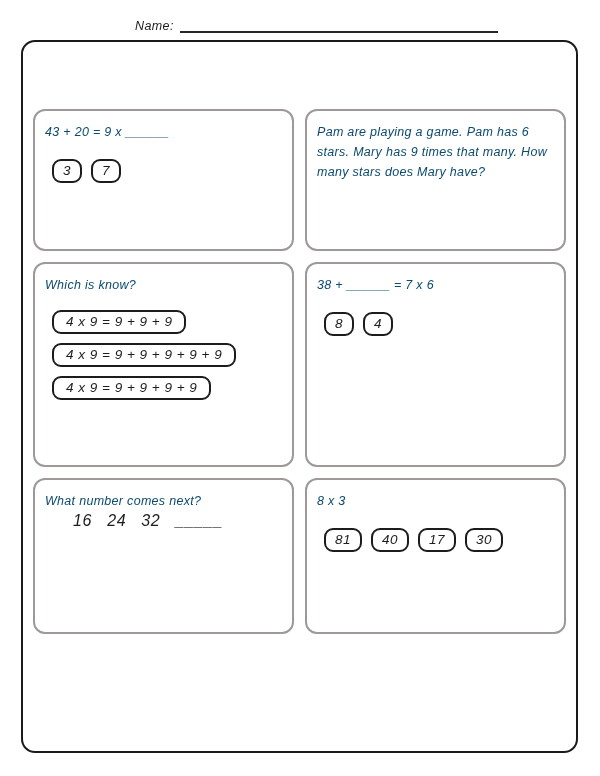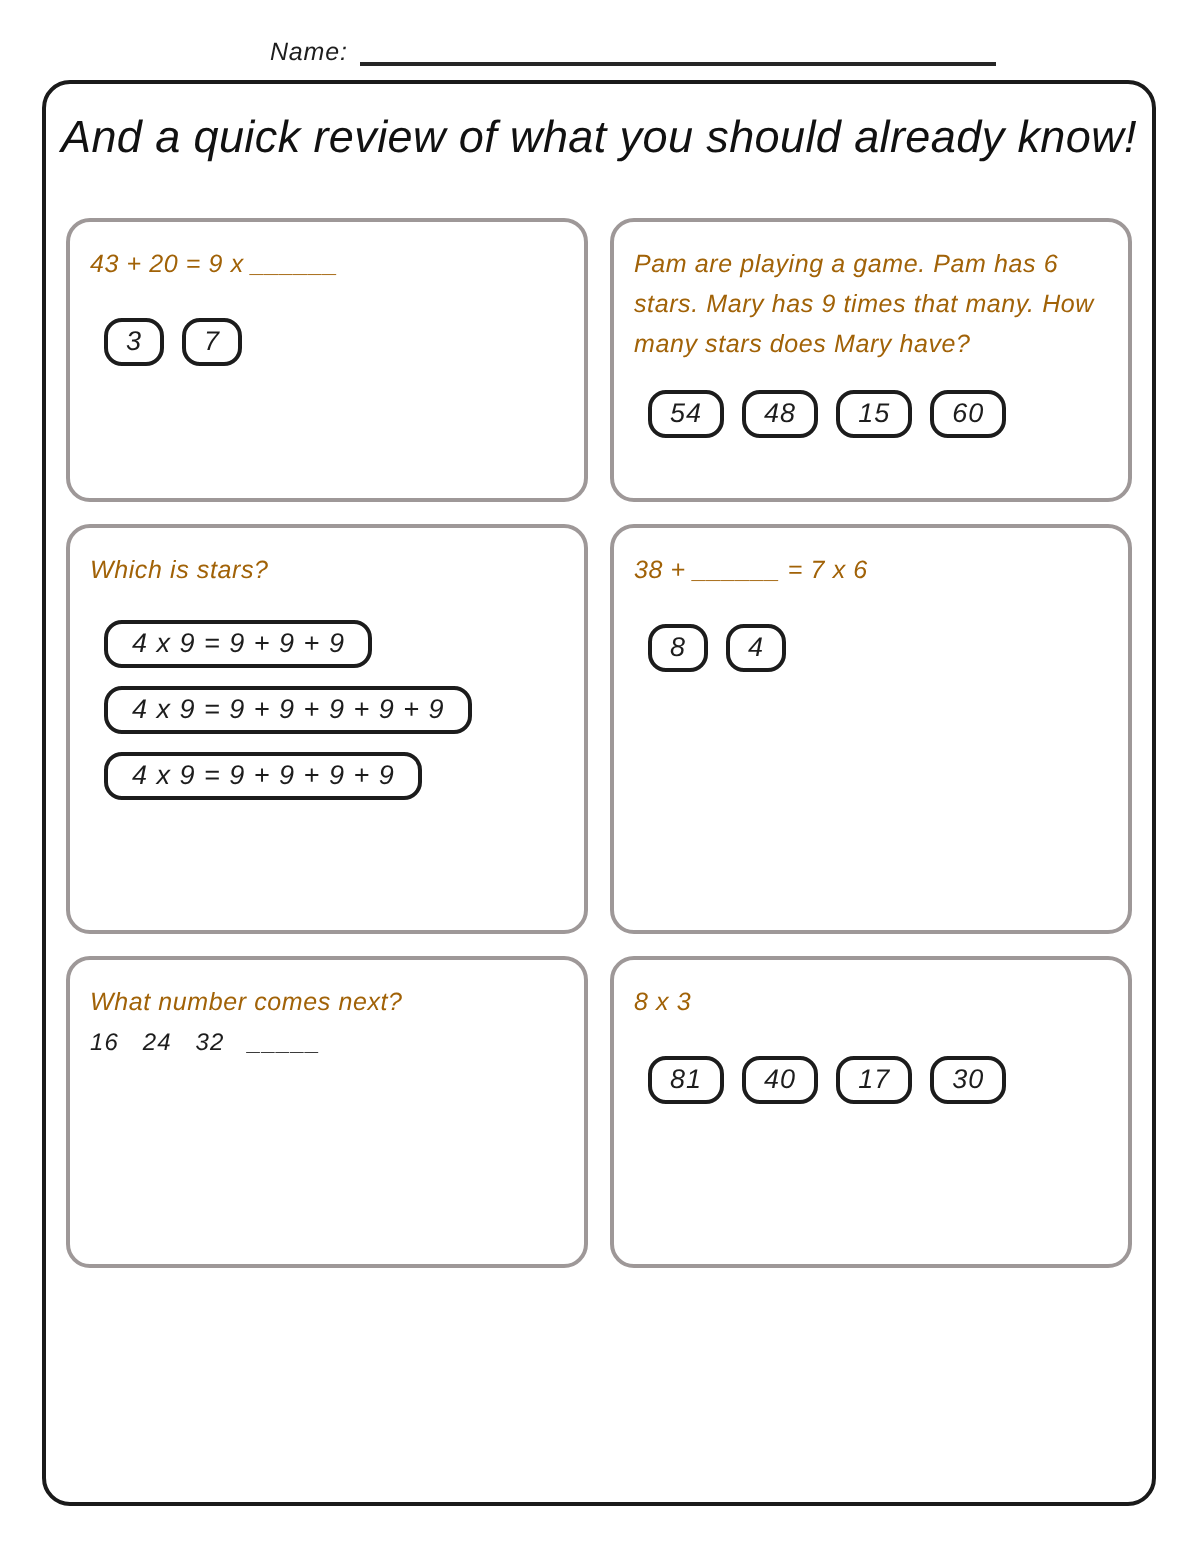--- a/index.html
+++ b/index.html
@@ -49,27 +49,28 @@
     border: 2px solid #9e9898;
     border-radius: 12px;
     background: #ffffff;
     padding: 11px 10px 10px 10px;
     overflow: hidden;
   }
   .q {
     font-size: 12.5px;
     line-height: 20px;
     letter-spacing: 0.3px;
-    color: #a16207;
+    color: #0c4a6e;
   }
   .seq {
-    font-size: 12px;
+    font-size: 16px;
     line-height: 20px;
     letter-spacing: 0.6px;
     white-space: pre;
+    margin-left: 28px;
   }
   .choices {
     display: flex; gap: 9px;
     margin: 17px 0 0 7px;
   }
   .choices.col {
     flex-direction: column;
     align-items: flex-start;
     margin-top: 15px;
   }
@@ -90,44 +91,37 @@
 </style>
 </head>
 <body>
 
 <div class="name-row">
   <span class="name-label">Name:</span>
   <span class="name-line"></span>
 </div>
 
 <div class="sheet">
-  <div class="title">And a quick review of what you should already know!</div>
 
   <div class="grid">
 
     <div class="box">
       <div class="q">43 + 20 = 9 x ______</div>
       <div class="choices">
         <button class="pill">3</button>
         <button class="pill">7</button>
       </div>
     </div>
 
     <div class="box">
       <div class="q">Pam are playing a game. Pam has 6 stars. Mary has 9 times that many. How many stars does Mary have?</div>
-      <div class="choices" style="margin-top:13px">
-        <button class="pill">54</button>
-        <button class="pill">48</button>
-        <button class="pill">15</button>
-        <button class="pill">60</button>
-      </div>
     </div>
 
     <div class="box">
-      <div class="q">Which is stars?</div>
+      <div class="q">Which is know?</div>
       <div class="choices col">
         <button class="pill">4 x 9 = 9 + 9 + 9</button>
         <button class="pill">4 x 9 = 9 + 9 + 9 + 9 + 9</button>
         <button class="pill">4 x 9 = 9 + 9 + 9 + 9</button>
       </div>
     </div>
 
     <div class="box">
       <div class="q">38 + ______ = 7 x 6</div>
       <div class="choices">

